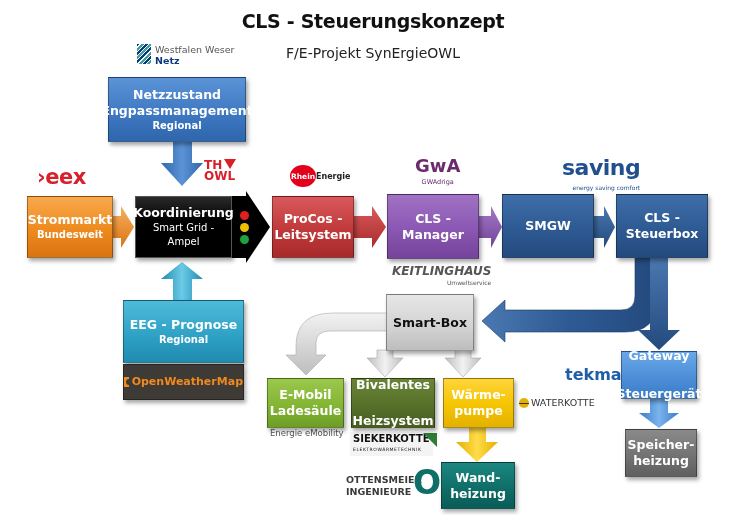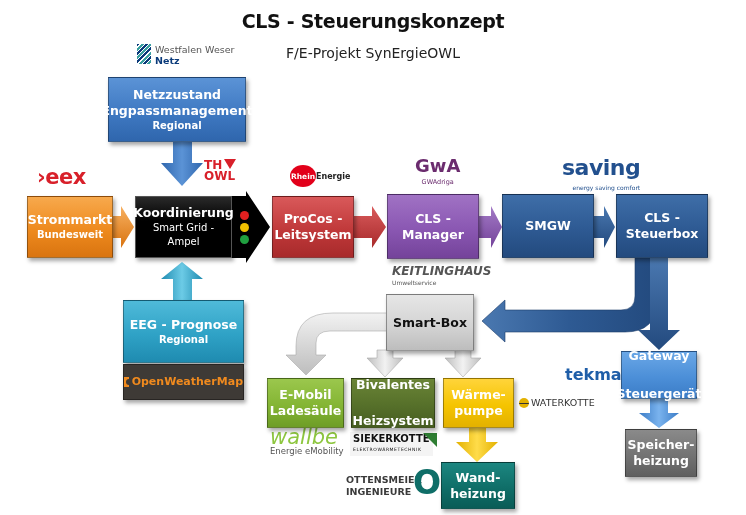--- a/index.html
+++ b/index.html
@@ -31,21 +31,21 @@
   .eex { left:37px; top:165px; font-size:21px; font-weight:bold; color:#d8202a; letter-spacing:-0.5px; }
   .wwn { left:137px; top:44px; font-size:9.5px; color:#555; line-height:11px; }
   .wwn b { color:#0a3a7a; font-size:9.5px; }
   .thowl { left:204px; top:159px; color:#d8202a; font-weight:bold; font-size:12px; line-height:11px; }
   .rhein { left:290px; top:165px; font-size:8px; font-weight:bold; color:#222; display:flex; align-items:center; }
   .rhein .dot { background:#e2001a; color:#fff; border-radius:50%; width:26px; height:22px; display:flex; align-items:center; justify-content:center; font-size:7.5px; margin-right:-4px; }
   .gwa { left:415px; top:158px; text-align:center; color:#6b2c6e; font-weight:bold; font-size:18px; line-height:16px; }
   .gwa small { display:block; font-size:6.5px; color:#6b2c6e; font-weight:normal; }
   .theben { left:562px; top:158px; color:#22508e; font-weight:bold; font-size:22px; line-height:20px; letter-spacing:-0.5px; }
   .theben small { display:block; font-size:6px; font-weight:normal; text-align:right; letter-spacing:0; }
-  .keit { left:392px; top:266px; color:#555; font-style:italic; font-weight:bold; font-size:12px; line-height:11px; text-align:left; }
+  .keit { left:392px; top:266px; color:#555; font-style:italic; font-weight:bold; font-size:12px; line-height:11px; text-align:right; }
   .keit small { display:block; font-size:6px; font-weight:normal; font-style:normal; }
   .tekmar { left:565px; top:365px; color:#1f5ea8; font-weight:bold; font-size:16px; }
   .waterkotte { left:519px; top:397px; font-size:9.5px; color:#333; display:flex; align-items:center; gap:2px; }
   .waterkotte .ball { width:10px; height:10px; border-radius:50%; background:linear-gradient(180deg,#e3b100 50%,#333 50%,#333 60%,#e3b100 60%); display:inline-block; }
   .wallbe { left:270px; top:428px; color:#8dc63f; font-style:italic; font-size:21px; line-height:18px; font-family:"DejaVu Sans", sans-serif; }
   .wallbe small { display:block; font-style:normal; color:#555; font-size:8.5px; line-height:11px; }
   .siek { left:350px; top:432px; background:#f4f4f4; padding:1px 3px; font-weight:bold; font-size:10px; color:#111; line-height:11px; }
   .siek small { display:block; font-size:4.5px; font-weight:normal; letter-spacing:0.6px; }
   .siek .tri { position:absolute; right:-4px; top:1px; width:0; height:0; border-left:14px solid transparent; border-top:14px solid #2e7d32; }
   .otten { left:346px; top:474px; color:#3a3a3a; font-weight:bold; font-size:9.5px; line-height:12px; }
@@ -164,21 +164,20 @@
 <div class="logo keit">
   <span>KEITLINGHAUS</span>
   <small>Umweltservice</small>
 </div>
 <div class="logo tekmar">tekmar</div>
 <div class="logo waterkotte">
   <span class="ball"></span>
     <span>WATERKOTTE</span>
 </div>
 <div class="logo wallbe">
-  <span>wallbe</span>
   <small>Energie eMobility</small>
 </div>
 <div class="logo siek">
   <span>SIEKERKOTTE</span>
   <small>ELEKTROWÄRMETECHNIK</small>
   <span class="tri"></span>
 </div>
 <div class="logo otten">
   <span>OTTENSMEIER</span><br>
   <span>INGENIEURE</span>

